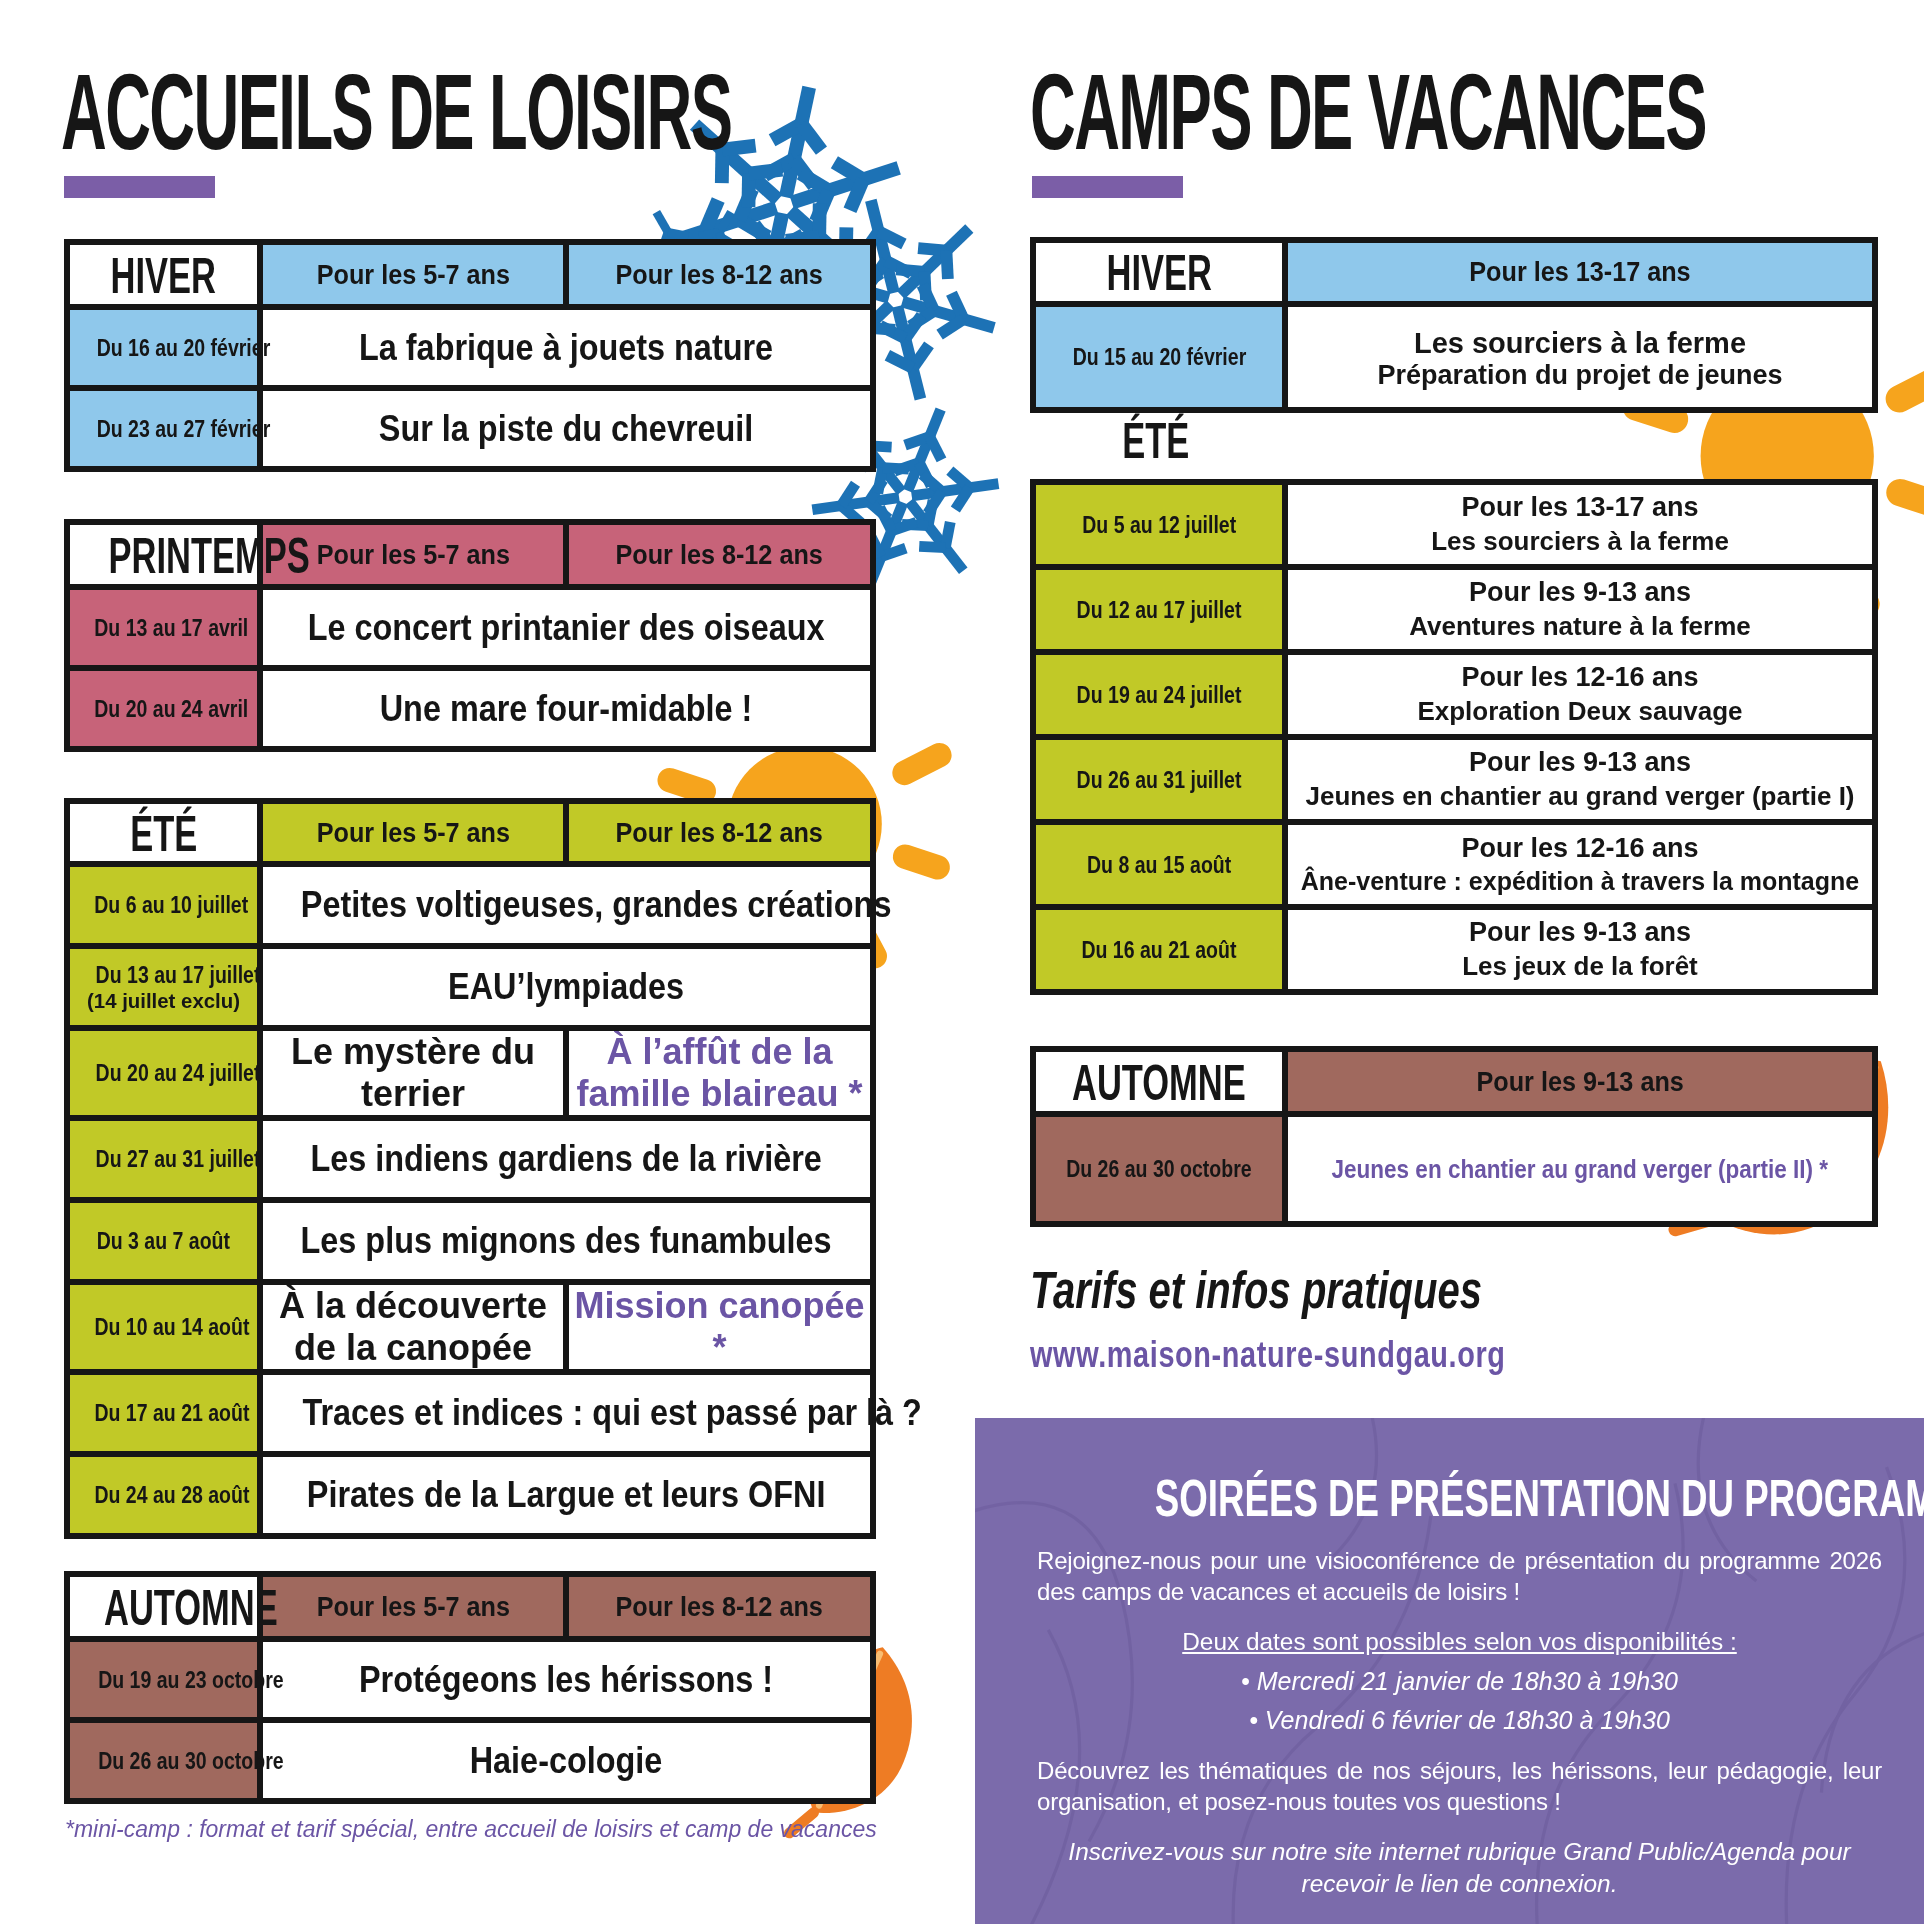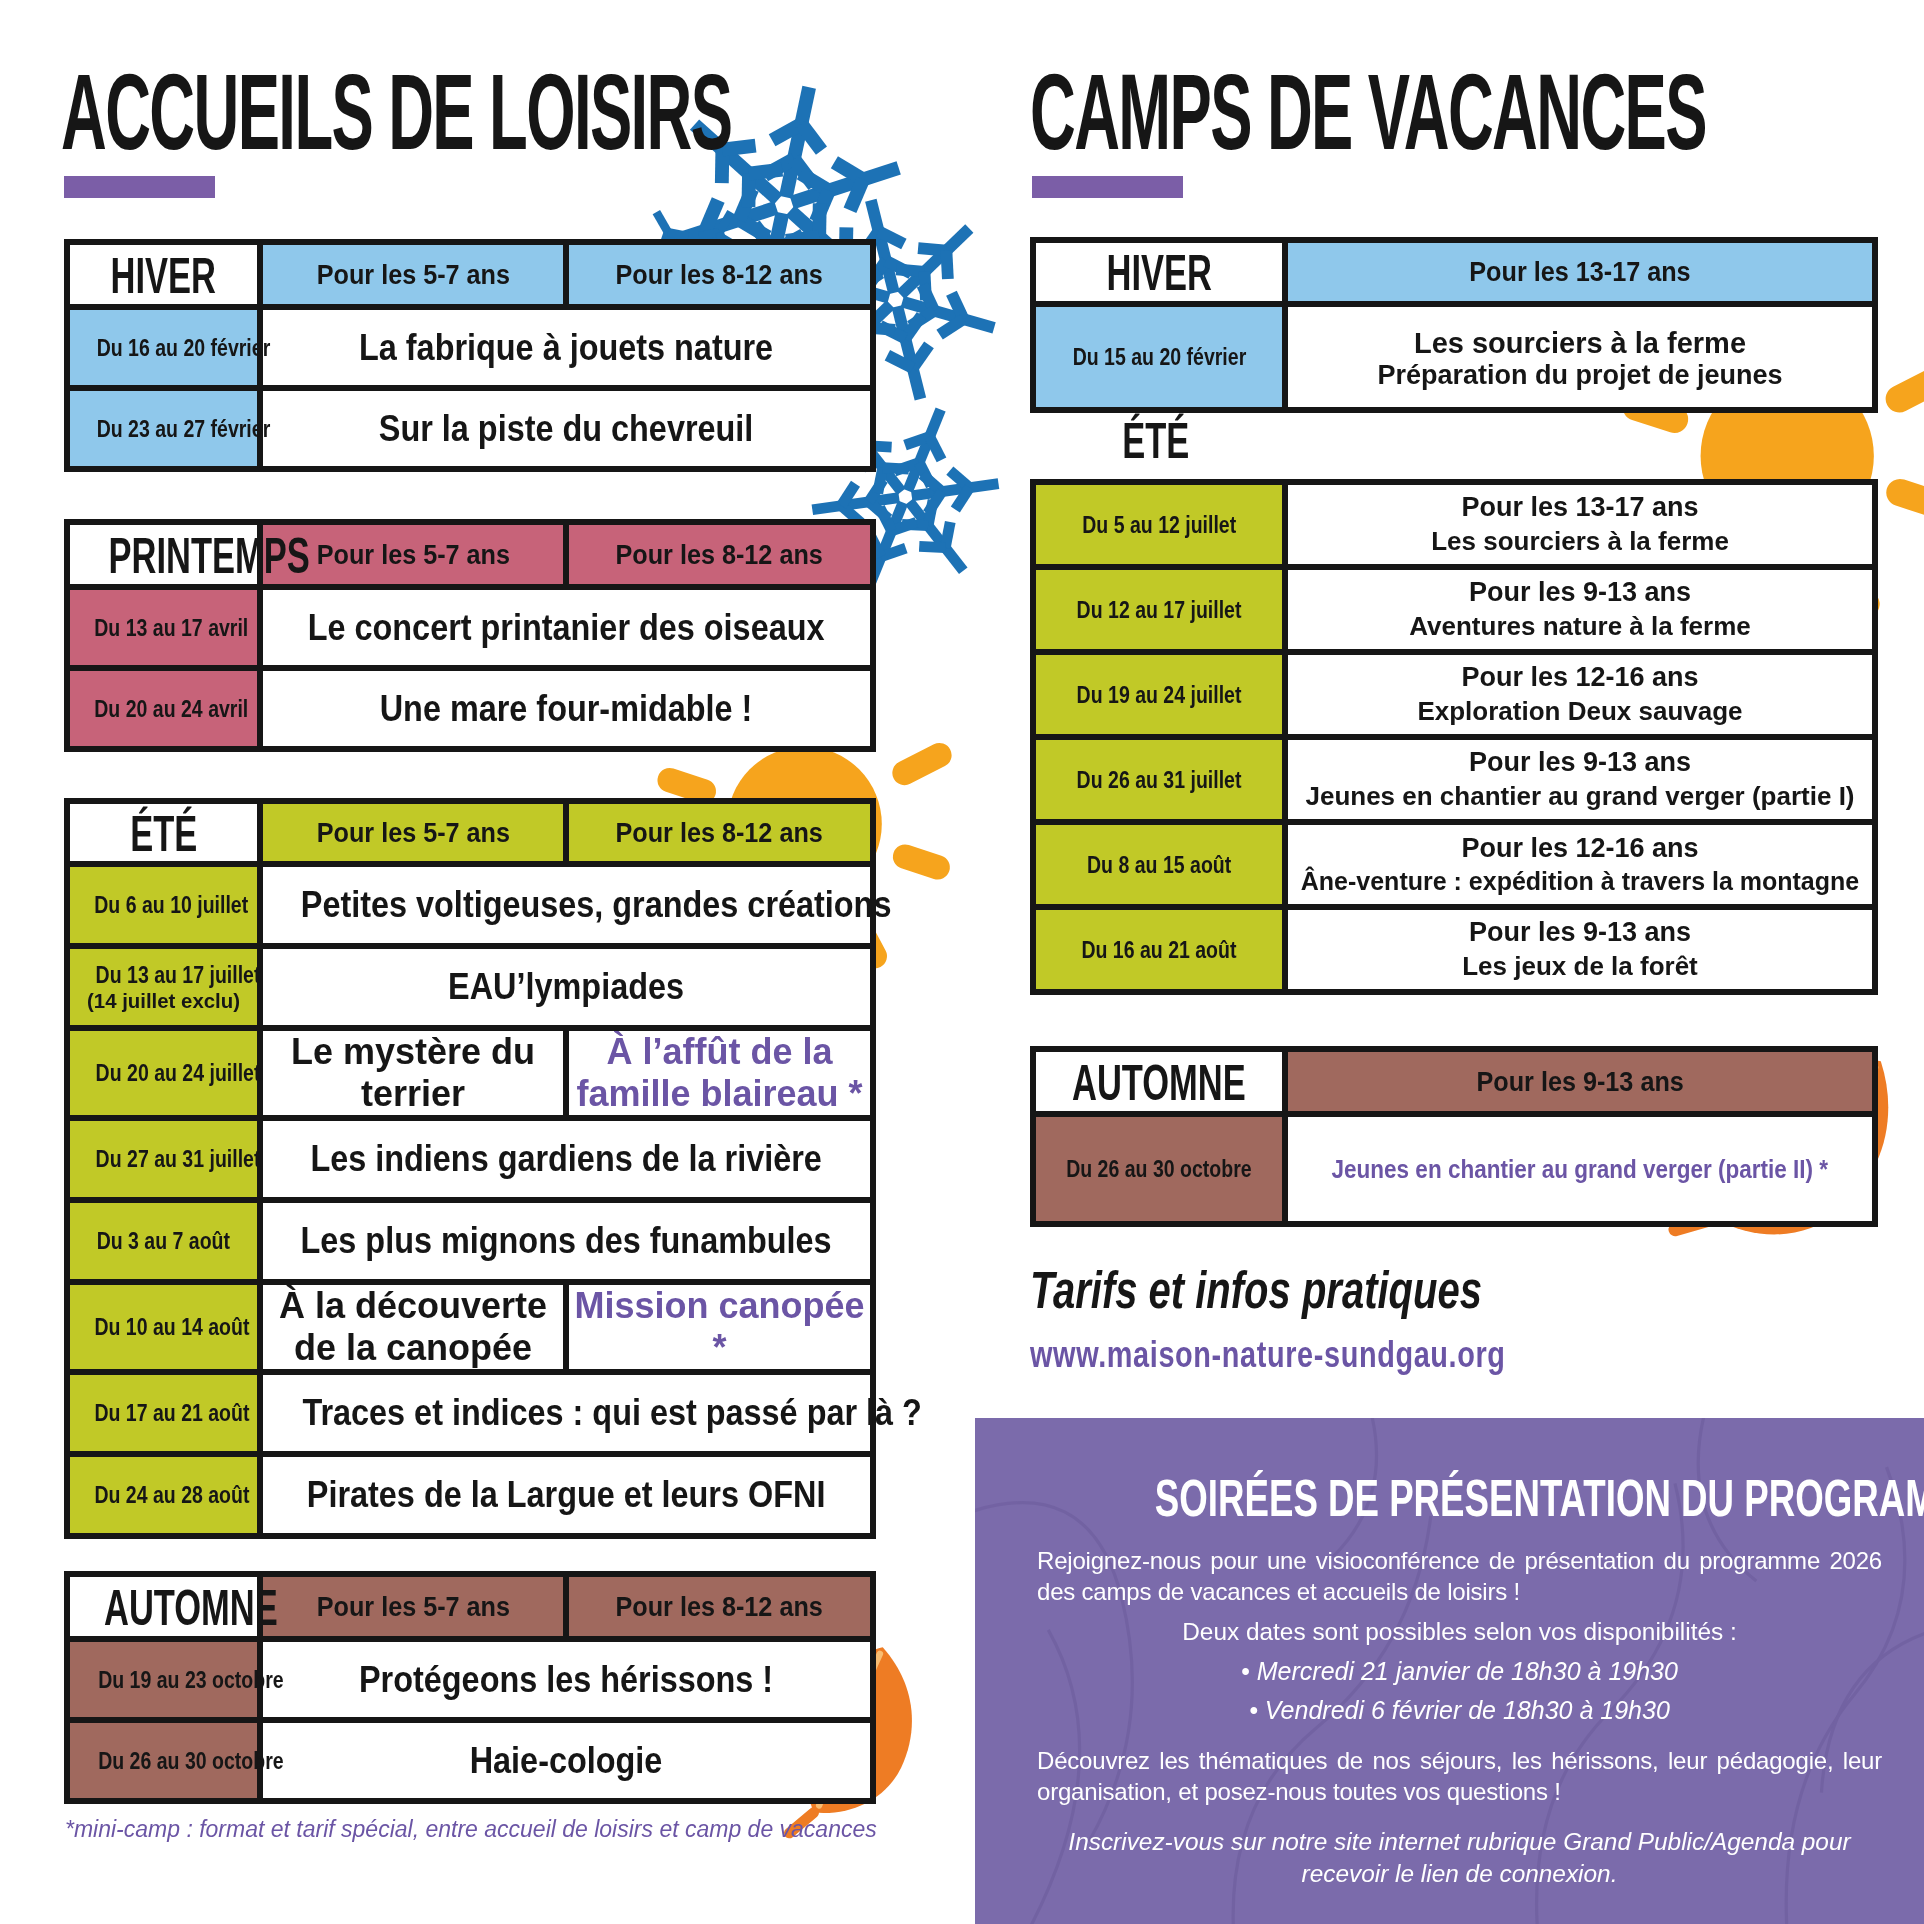--- a/index.html
+++ b/index.html
@@ -46,21 +46,21 @@
   .website { position:absolute; font-size:37px; font-weight:700; color:#6b55a5; white-space:nowrap; }
   .website span { display:inline-block; transform:scaleX(0.78); transform-origin:left top; letter-spacing:0.8px; }
 
   .promo-box { position:absolute; left:975px; top:1418px; width:949px; height:506px;
     background:#7b6bab; color:#ffffff; z-index:2; overflow:hidden; }
   .promo-inner { position:relative; z-index:1; padding:52px 42px 0 62px; }
   .promo-title { text-align:center; }
   .promo-title span { display:inline-block; font-size:47px; font-weight:900; white-space:nowrap;
     transform:scale(0.78,1.12); transform-origin:center; }
   .promo-p { font-size:24px; line-height:1.32; text-align:justify; margin-top:19.5px; letter-spacing:-0.2px; }
-  .promo-center { font-size:24.4px; line-height:1.3; text-align:center; margin-top:8px; }
+  .promo-center { font-size:24.4px; line-height:1.3; text-align:center; margin-top:18px;text-decoration:underline; }
   .promo-date { font-size:25px; font-style:italic; text-align:center; margin-top:9.8px; }
   .promo-italic { font-size:24.4px; font-style:italic; text-align:center; line-height:1.3; margin-top:18px; }
 </style>
 </head>
 <body>
 
 <div class="page">
 
   <svg class="decor" width="1924" height="1924" viewBox="0 0 2363 2363" aria-hidden="true">
     <defs>

